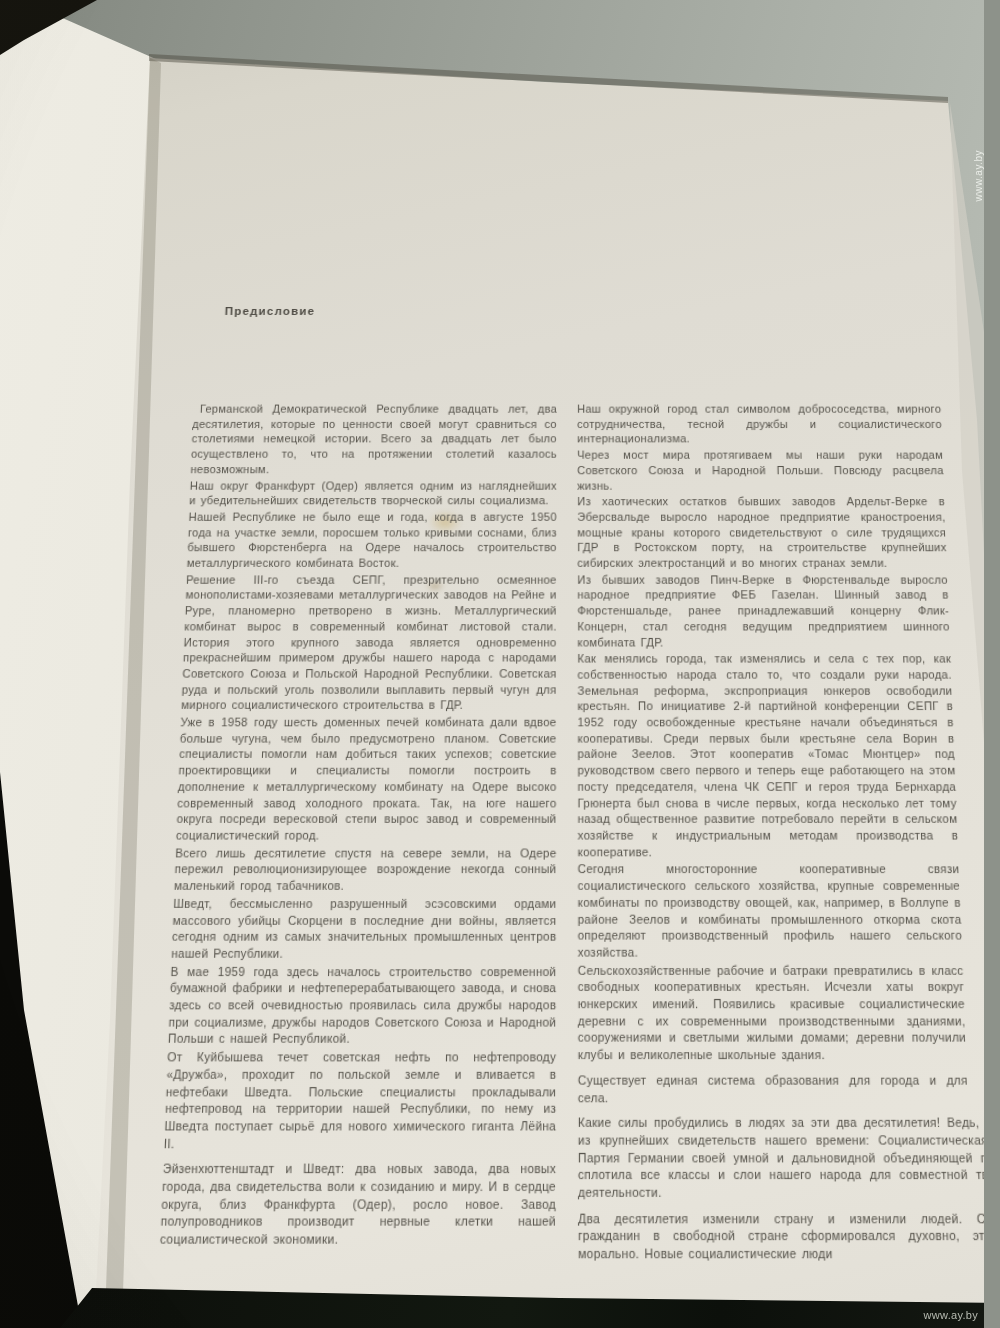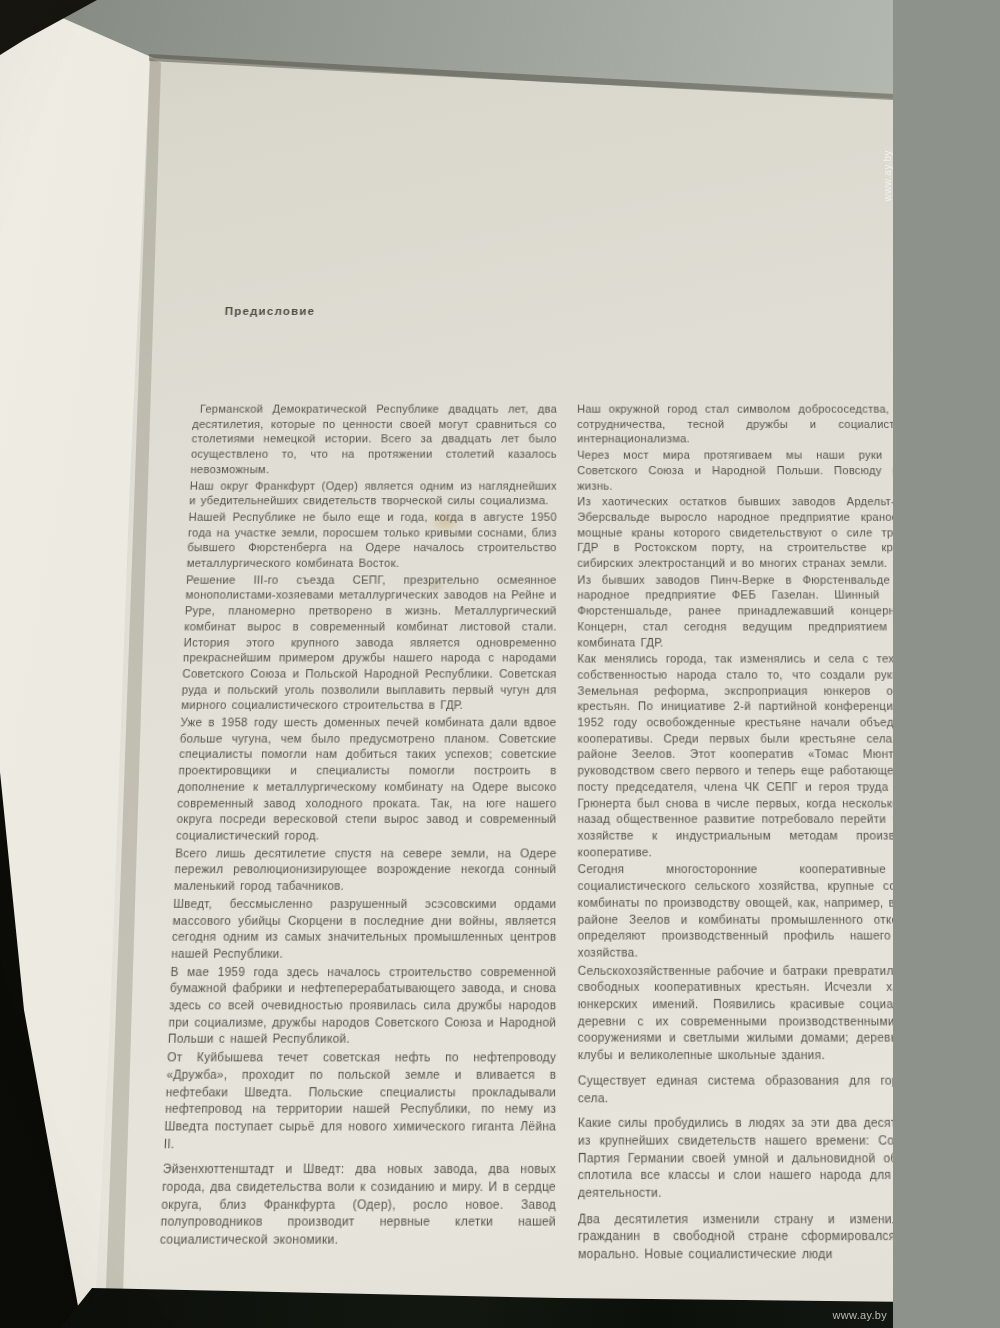--- a/index.html
+++ b/index.html
@@ -1,19 +1,19 @@
 <!DOCTYPE html>
 <html lang="ru"><head>
 <meta charset="utf-8">
 <title>Book page photo</title>
 <style>
   html,body{margin:0;padding:0;}
   body{width:1000px;height:1328px;overflow:hidden;background:#8d928a;}
   .frame{
-    position:relative;width:893px;height:1328px;overflow:hidden;
+    position:relative;width:984px;height:1328px;overflow:hidden;
     font-family:"Liberation Sans",sans-serif;
     background:linear-gradient(104deg,#82877f 0%,#8f948c 18%,#9da29a 40%,#abb0a8 62%,#b6bbb3 82%,#bdc2ba 100%);
   }
   .shape{position:absolute;inset:0;}
   
   .under-page{
     clip-path:polygon(58px 16px,158px 60px,128px 620px,112px 1290px,62px 1328px,0 1328px,0 42px);
     background:linear-gradient(100deg,#eeece3 0%,#e9e7de 45%,#e0ddd2 80%,#d6d3c8 100%);
   }
   

